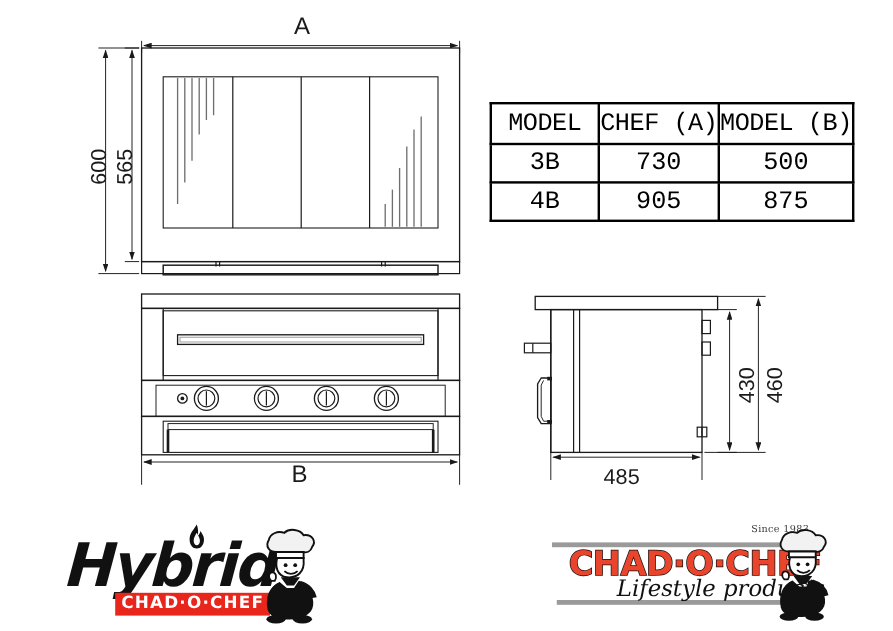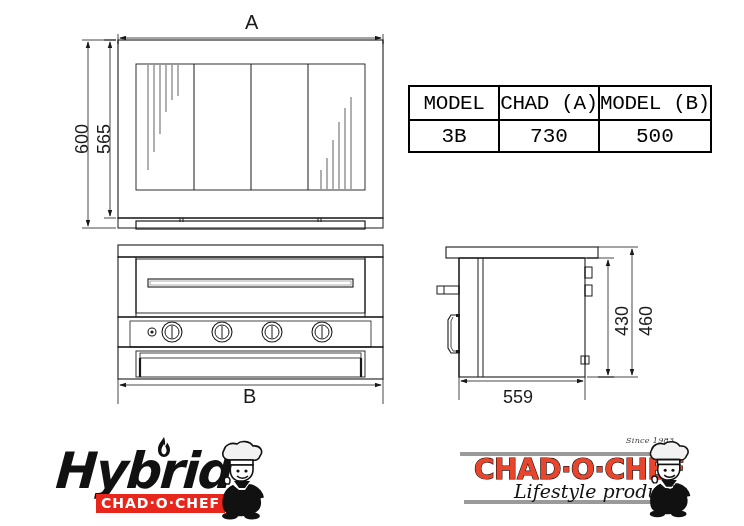--- a/index.html
+++ b/index.html
@@ -87,21 +87,20 @@
   .coc-script{
     position:absolute;left:58px;top:46px;
     font-family:"DejaVu Serif", serif;
     font-style:italic;font-weight:400;
     font-size:19px;line-height:1;
     color:#111;
   }
   .coc-since{
     position:absolute;left:170px;top:1px;
     font-family:"DejaVu Serif", serif;
-    font-style:italic;
     font-size:8px;line-height:1;
     color:#3a3a3a;
     letter-spacing:0.3px;
   }
   .mascot{position:absolute;}
 </style>
 </head>
 <body>
 
 <div id="sheet">
@@ -286,37 +285,42 @@
   </svg>
 
   <div class="dim" style="left:245px;top:12px;font-size:20px;">A</div>
 
   <div class="dim vert" style="left:73px;top:154px;">600</div>
 
   <div class="dim vert" style="left:95px;top:154px;">565</div>
 
   <div class="dim" style="left:243px;top:386px;font-size:20px;">B</div>
 
-  <div class="dim" style="left:503px;top:388px;">559</div>
+  <div class="dim" style="left:503px;top:388px;">485</div>
 
   <div class="dim vert" style="left:613px;top:336px;">430</div>
 
   <div class="dim vert" style="left:637px;top:336px;">460</div>
 
   <table class="spec-table">
     <tbody>
       <tr class="head">
         <td class="c-model">MODEL</td>
-        <td class="c-a">CHAD (A)</td>
+        <td class="c-a">CHEF (A)</td>
         <td class="c-b">MODEL (B)</td>
       </tr>
       <tr class="body">
         <td class="c-model">3B</td>
         <td class="c-a">730</td>
         <td class="c-b">500</td>
+      </tr>
+      <tr class="body">
+        <td class="c-model">4B</td>
+        <td class="c-a">905</td>
+        <td class="c-b">875</td>
       </tr>
     </tbody>
   </table>
 
   <div class="logo-block" id="logo-hybrid">
 
     <div class="hyb-word">Hybrid</div>
 
     <svg style="position:absolute;left:117px;top:-2px;width:26px;height:26px;" viewBox="0 0 26 26">
       <path d="M13,1 C10,6 7,8 7,13.5 C7,18.2 9.6,21 13,21 C16.4,21 19,18.2 19,13.5 C19,10.5 17.4,8.6 16,6.4 C15.6,8.6 14.8,9.6 13.8,10.4 C14.4,7 14.1,4 13,1 Z" fill="#111"></path>

